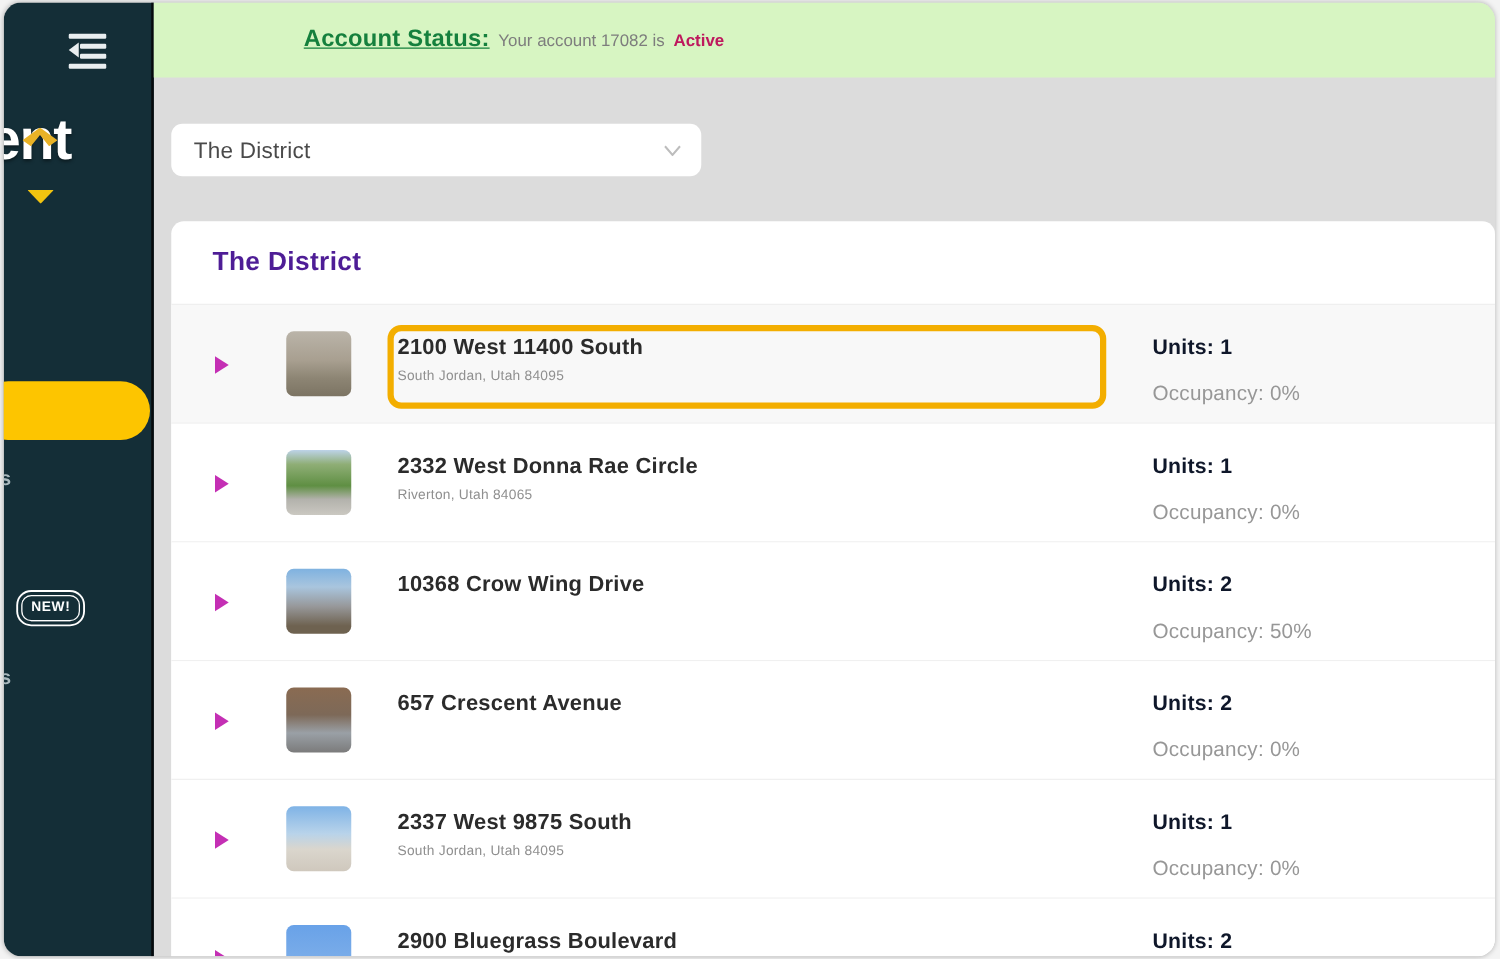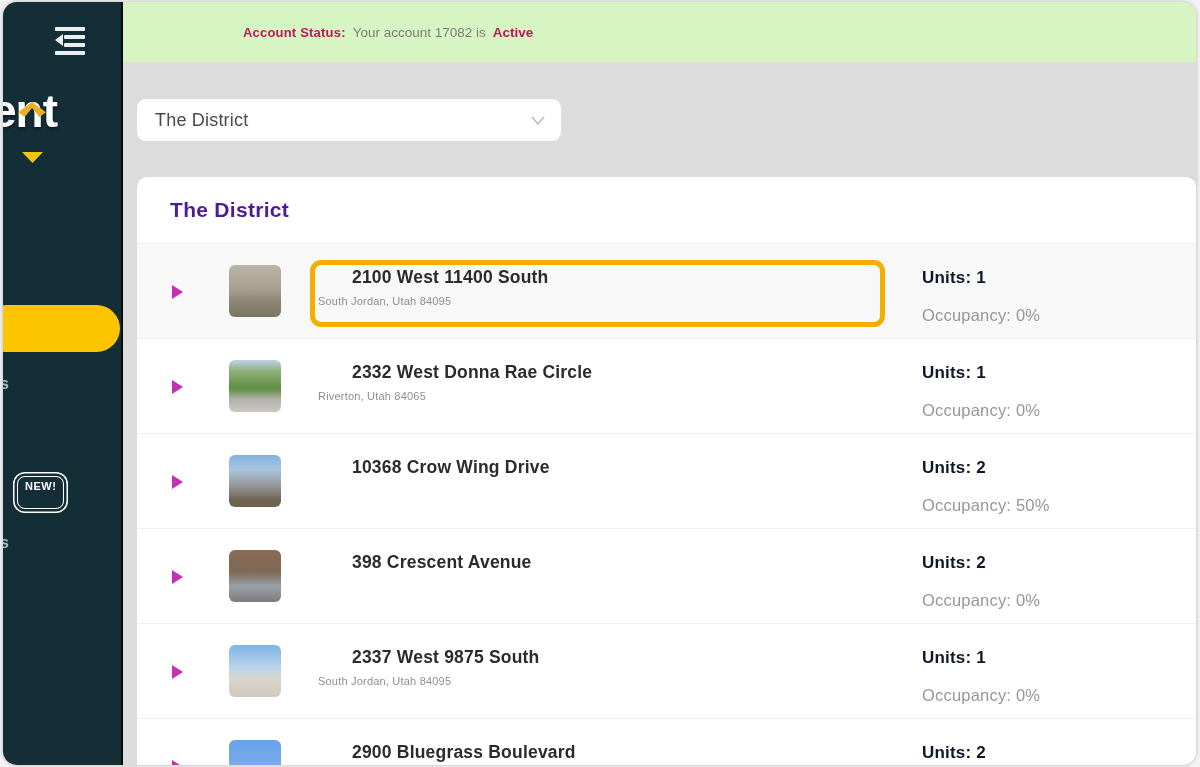--- a/index.html
+++ b/index.html
@@ -28,32 +28,32 @@
   .logo-roof { position:absolute; left:27px; top:14px; width:28px; height:15px; background:#e8b226;
     clip-path:polygon(50% 0,100% 68%,76% 100%,50% 40%,24% 100%,0 68%); }
   .logo-arrow { position:absolute; left:31px; top:64px; width:21px; height:11px; background:#f2c410;
     clip-path:polygon(0 0,100% 0,50% 100%); }
 
   .active-pill { position:absolute; left:-20px; top:303px; width:137px; height:47px;
     background:#fdc500; border-radius:24px; cursor:pointer; }
   .menu-fragment { position:absolute; left:-3px; color:#a9b8bd; font-size:16px; font-weight:600; cursor:pointer; }
   .frag-0 { top:373px; }
   .frag-1 { top:532px; }
-  .new-badge { position:absolute; left:14px; top:474px; padding:3px 7px 16px;
+  .new-badge { position:absolute; left:14px; top:474px; padding:3px 7px 4px;
     color:#ffffff; font-size:11px; font-weight:800; letter-spacing:.5px;
     border:1.5px solid #ffffff; border-radius:8px;
     box-shadow:0 0 0 2.5px #142e37, 0 0 0 4px #ffffff; }
 
   
   .content { flex:1; display:flex; flex-direction:column; background:#dcdcdc; min-width:0; }
 
   .banner { position:relative; height:60px; flex:0 0 60px; background:#d7f5c2; }
   .banner-inner { position:absolute; left:120px; top:0; height:100%;
     display:flex; align-items:center; gap:7px; white-space:nowrap; }
-  .banner-label { font-size:13px; font-weight:700; color:#be185d; letter-spacing:.2px; }
+  .banner-label { font-size:19px; font-weight:700; color:#15803d; letter-spacing:.2px;text-decoration:underline; }
   .banner-msg { font-size:13.5px; color:#7d7d7d; }
   .banner-status { font-size:13.5px; font-weight:800; color:#be185d; }
 
   .selector { margin:37px 0 0 14px; width:424px; height:42px; background:#ffffff;
     border-radius:9px; display:flex; align-items:center; justify-content:space-between;
     padding:0 16px 0 18px; cursor:pointer; }
   .selector-value { font-size:18px; color:#4a4a4a; letter-spacing:.2px; }
   .chevron { width:14px; height:9px; }
 
   .card { margin:36px 0 0 14px; width:calc(100% - 14px); background:#ffffff;
@@ -67,21 +67,21 @@
   .caret { position:absolute; left:35px; top:41px; width:0; height:0;
     border-left:11px solid #c42fb4; border-top:7px solid transparent; border-bottom:7px solid transparent; }
   .thumb { position:absolute; left:92px; top:21px; width:52px; height:52px; border-radius:6px; }
   .t1 { background:linear-gradient(180deg,#bab4a9 0%,#a89f90 45%,#8d8574 72%,#7c7463 100%); }
   .t2 { background:linear-gradient(180deg,#bdd3e8 0%,#8fae76 22%,#5f8f43 55%,#b3b2ac 76%,#cac8c1 100%); }
   .t3 { background:linear-gradient(180deg,#7fb2e0 0%,#a9c5de 28%,#97989a 58%,#6e6250 88%); }
   .t4 { background:linear-gradient(180deg,#8a6b52 0%,#7d6958 42%,#9aa0a6 70%,#7b7b7b 100%); }
   .t5 { background:linear-gradient(180deg,#7fb3e6 0%,#b8d3ea 42%,#dad6cd 66%,#cfc8bd 100%); }
   .t6 { background:linear-gradient(180deg,#69a2e8 0%,#8ab6ea 100%); }
   .addr { position:absolute; left:181px; top:23px; }
-  .addr-line1 { font-size:17.5px; font-weight:700; color:#2b2b2b; letter-spacing:.2px;margin-left:34px; }
+  .addr-line1 { font-size:17.5px; font-weight:700; color:#2b2b2b; letter-spacing:.2px; }
   .addr-line2 { font-size:11px; color:#8f8f8f; margin-top:7px; letter-spacing:.2px; }
   .stats { position:absolute; left:785px; top:24px; }
   .units { font-size:17px; font-weight:700; color:#0f172a; letter-spacing:.2px; }
   .occupancy { font-size:16.5px; color:#979797; margin-top:18px; letter-spacing:.2px; }
   .hl-box { position:absolute; left:173px; top:16px; width:575px; height:67px;
     border:5px solid #f3ae00; border-radius:11px; pointer-events:none; }
 </style>
 </head>
 <body>
 
@@ -166,21 +166,21 @@
             </div>
             <div class="stats">
               <div class="units">Units: 2</div>
               <div class="occupancy">Occupancy: 50%</div>
             </div>
           </div>
           <div class="row">
             <div class="caret"></div>
             <div class="thumb t4"></div>
             <div class="addr">
-              <div class="addr-line1">398 Crescent Avenue</div>
+              <div class="addr-line1">657 Crescent Avenue</div>
             </div>
             <div class="stats">
               <div class="units">Units: 2</div>
               <div class="occupancy">Occupancy: 0%</div>
             </div>
           </div>
           <div class="row">
             <div class="caret"></div>
             <div class="thumb t5"></div>
             <div class="addr">

